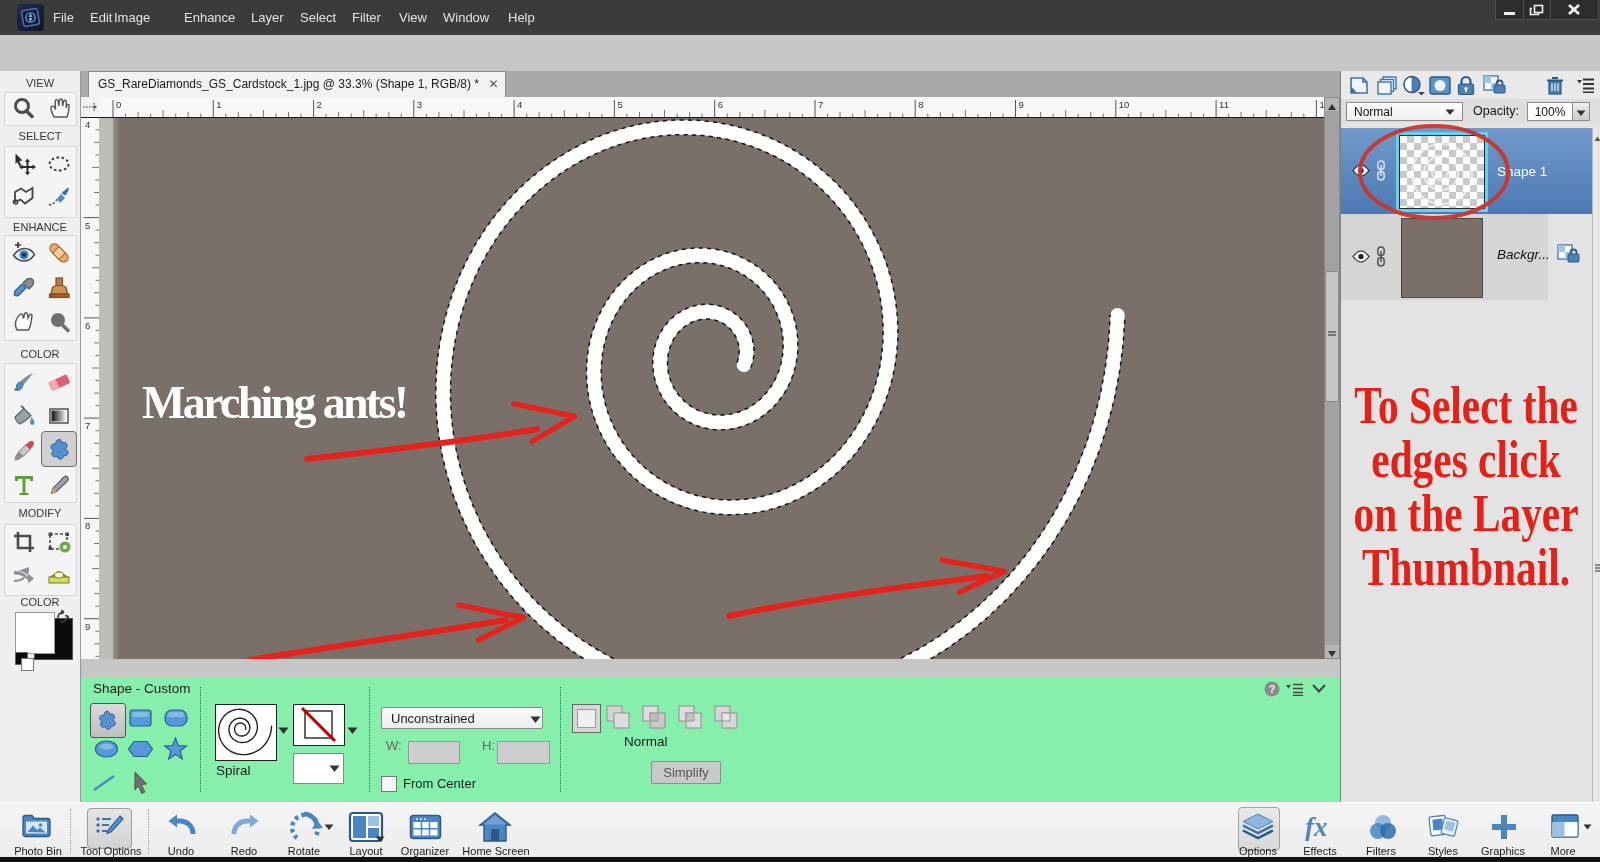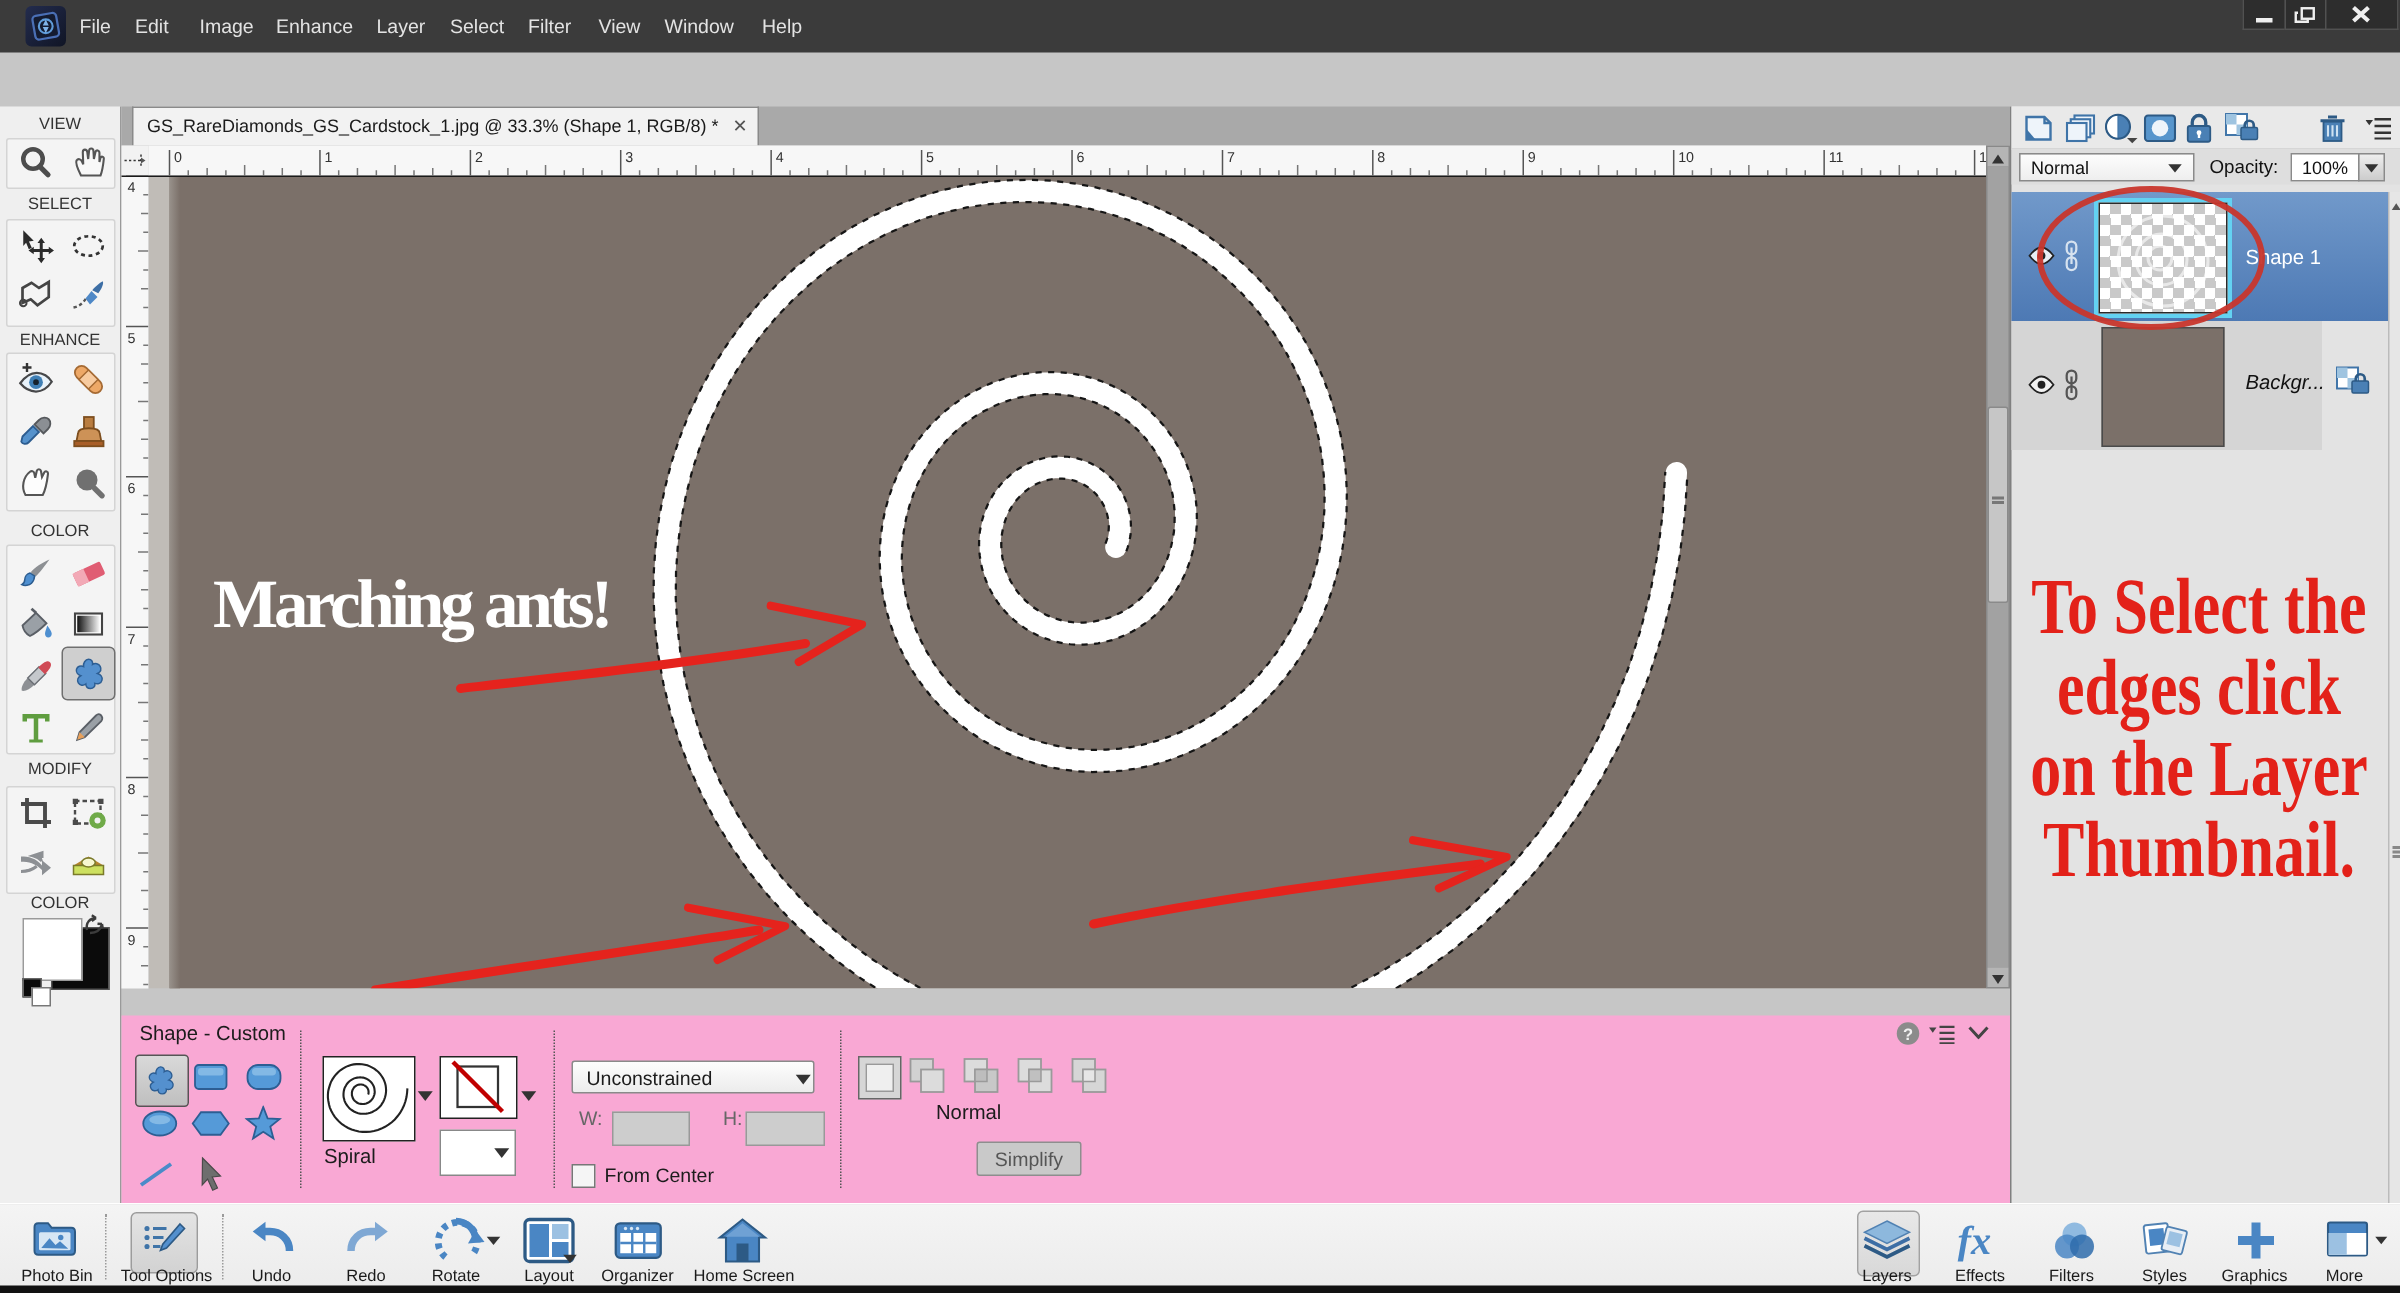--- a/index.html
+++ b/index.html
@@ -24,40 +24,40 @@
     box-sizing:border-box;font-size:12px;color:#1a1a1a;line-height:25px;text-align:left;padding-left:9px;}
   
   #rcorner{left:81px;top:97px;width:18px;height:20px;background:#f2f2f2;border-right:1px solid #ccc;}
   #hruler{left:99px;top:97px;width:1225px;height:20px;background:#f7f7f7;}
   #vruler{left:81px;top:117px;width:18px;height:542px;background:#f7f7f7;}
   #hrule-line{left:81px;top:116.5px;width:1243px;height:1.5px;background:#1a1a1a;}
   
   #vscroll{left:1324px;top:97px;width:16px;height:562px;background:#898989;}
   #statusbar{left:81px;top:659px;width:1243px;height:18px;background:#b9b9b9;font-size:12px;color:#1c1c1c;}
   
-  #tooloptions{left:81px;top:677px;width:1259px;height:125px;background:#f9a8d4;font-size:13px;color:#1c1c1c;}
+  #tooloptions{left:81px;top:677px;width:1259px;height:125px;background:#86efac;font-size:13px;color:#1c1c1c;}
   
   #rightpanel{left:1340px;top:71px;width:260px;height:731px;background:#e3e3e3;border-left:1px solid #808080;box-sizing:border-box;}
   
   #taskbar{left:0;top:802px;width:1600px;height:55px;background:linear-gradient(#f4f4f4,#ececec);border-top:1px solid #fff;}
   #blackstrip{left:0;top:857px;width:1600px;height:5px;background:#111;}
   .tklabel{position:absolute;top:42px;font-size:11px;line-height:13px;color:#1a1a1a;white-space:nowrap;transform:translateX(-50%);}
   .dotsep{position:absolute;top:6px;height:44px;width:0;border-left:1px dotted #9a9a9a;}
 </style></head><body>
 <div id="app">
 
 <div id="menubar" class="abs">
   <div id="logo"><svg width="27" height="27" viewBox="0 0 27 27">
           <rect x="5.5" y="5.5" width="16" height="16" rx="2.5" transform="rotate(-10 13.5 13.5)" fill="#141b30" stroke="#4a6fb5" stroke-width="1.5"></rect>
           <circle cx="13.5" cy="13.5" r="4.6" fill="none" stroke="#5f9bd8" stroke-width="1.4"></circle>
           <path d="M13.5 9 L15.5 13 L11.5 13 Z M13.5 18 L11.5 14 L15.5 14 Z" fill="#7fb3e8"></path>
         </svg></div>
   <span class="mi" style="left:53px">File</span>
   <span class="mi" style="left:90px">Edit</span>
-  <span class="mi" style="left:133px">Image</span>
+  <span class="mi" style="left:114px">Image</span>
   <span class="mi" style="left:184px">Enhance</span>
   <span class="mi" style="left:251px">Layer</span>
   <span class="mi" style="left:300px">Select</span>
   <span class="mi" style="left:352px">Filter</span>
   <span class="mi" style="left:399px">View</span>
   <span class="mi" style="left:443px">Window</span>
   <span class="mi" style="left:508px">Help</span>
   <div class="winbtn" style="left:1495px;width:27px"><svg width="27" height="19">
           <rect x="8" y="12" width="11" height="3" fill="#efefef"></rect>
         </svg></div>
@@ -710,21 +710,21 @@
         <path d="M17 4.5 L28.5 13.5 H5.5 Z" fill="#6fa1d4"></path>
         <rect x="13" y="18" width="8" height="12" fill="#2d5a85"></rect>
       </svg>
   <span class="tklabel" style="left:496px">Home Screen</span>
   <div class="abs" style="left:1238px;top:4px;width:40px;height:42px;background:linear-gradient(#e8e8e8,#d8d8d8);border:1px solid #a2a2a2;border-radius:4px"></div>
   <svg class="abs" style="left:1241px;top:10px" width="34" height="28">
         <path d="M17 1 L32 8.5 L17 16 L2 8.5 Z" fill="#8db8dd" stroke="#5182b3" stroke-width="1"></path>
         <path d="M2 12.5 L17 20 L32 12.5" fill="none" stroke="#3d6ea5" stroke-width="2.5"></path>
         <path d="M2 17.5 L17 25 L32 17.5" fill="none" stroke="#2d5a85" stroke-width="2.5"></path>
       </svg>
-  <span class="tklabel" style="left:1258px">Layers</span>
+  <span class="tklabel" style="left:1258px">Options</span>
   <svg class="abs" style="left:1303px;top:10px" width="34" height="28">
         <text x="2" y="23" font-size="27" font-style="italic" font-weight="bold" fill="#4a86c4" font-family="Liberation Serif">fx</text>
       </svg>
   <span class="tklabel" style="left:1320px">Effects</span>
   <svg class="abs" style="left:1367px;top:9px" width="32" height="30">
         <circle cx="16" cy="11" r="8" fill="#7fb0dd" opacity="0.85"></circle>
         <circle cx="11" cy="19" r="8" fill="#4a86c4" opacity="0.85"></circle>
         <circle cx="21" cy="19" r="8" fill="#2f6cab" opacity="0.85"></circle>
       </svg>
   <span class="tklabel" style="left:1381px">Filters</span>

